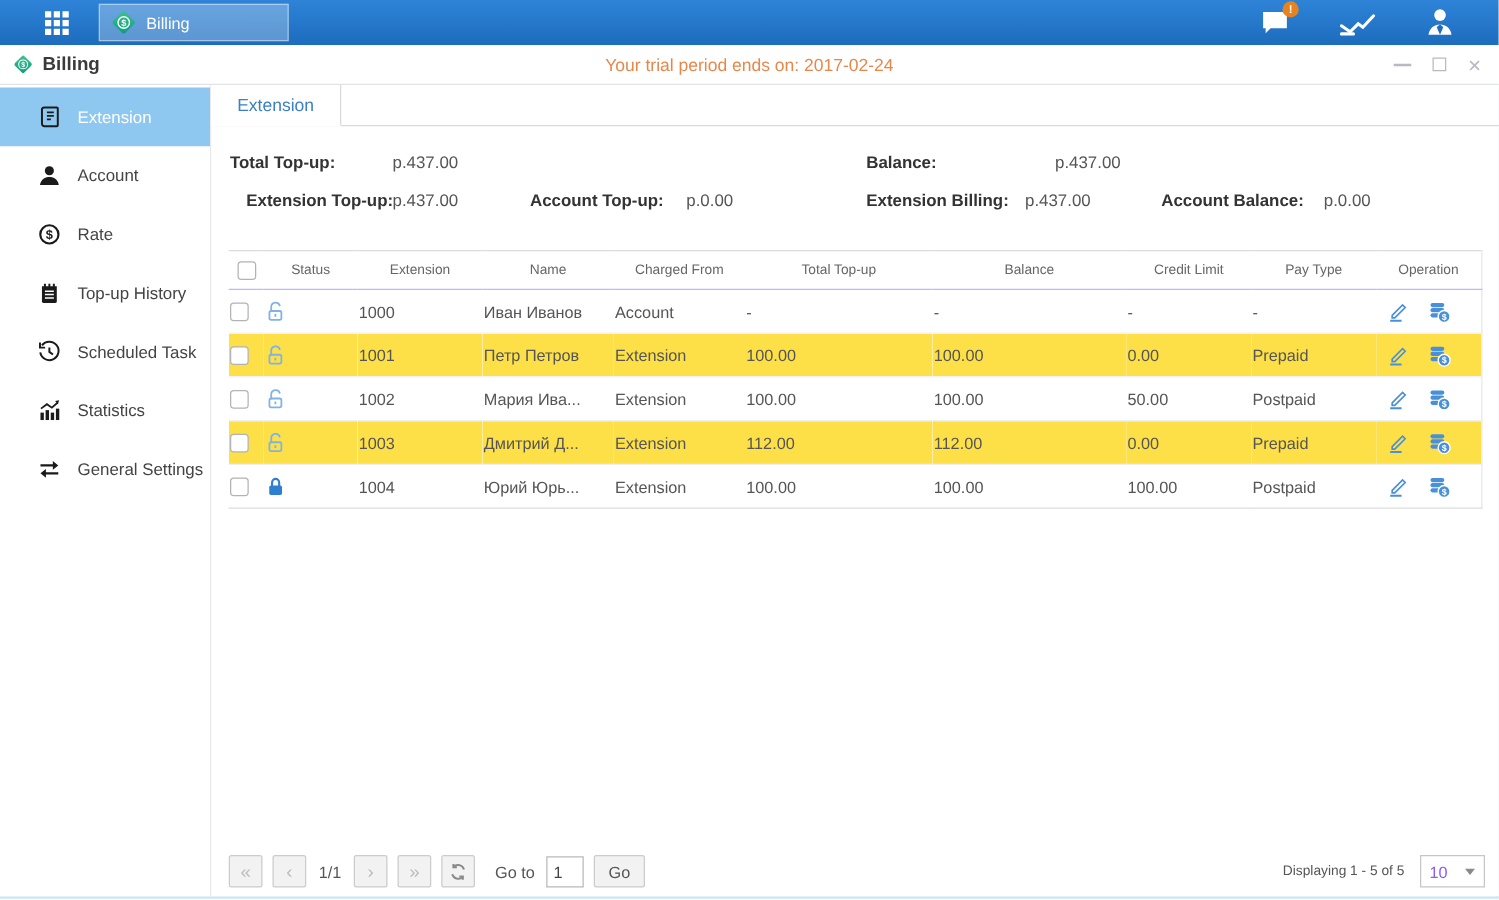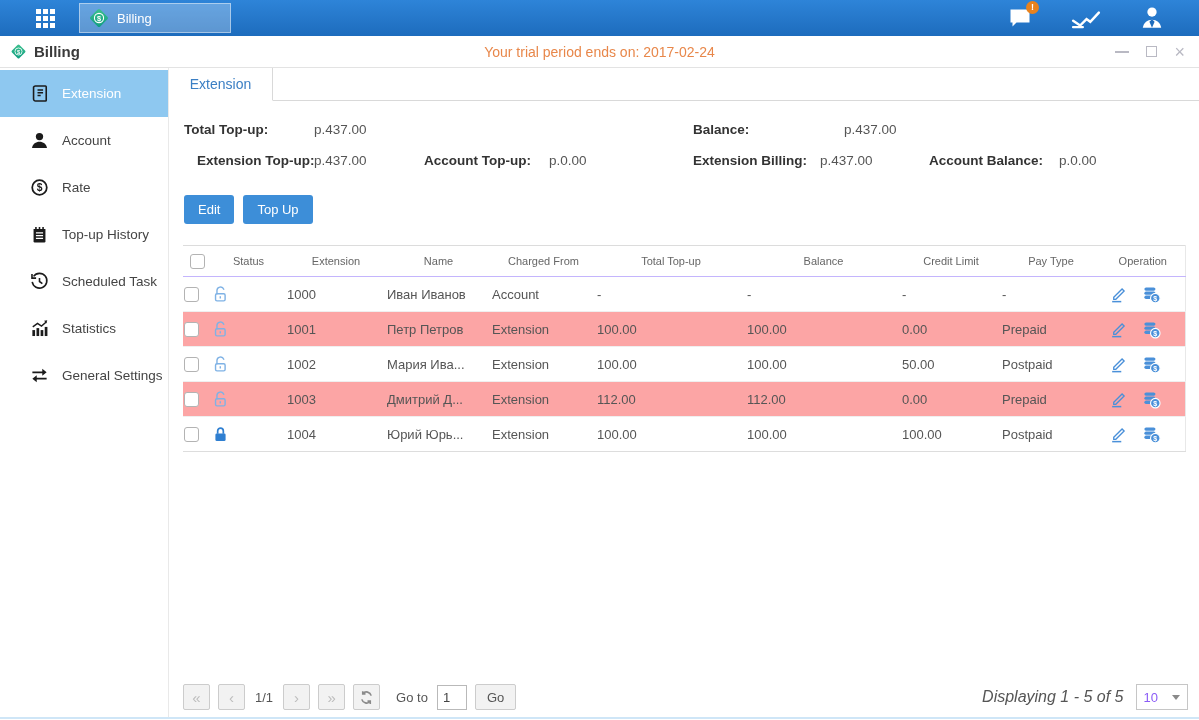--- a/index.html
+++ b/index.html
@@ -65,38 +65,38 @@
     background:#3d8ed8; color:#fff; border:none; border-radius:3px; height:29px;
     padding:0 14px; font-size:13px; font-family:inherit; cursor:pointer;
   }
   
   .tbl-wrap { margin:21px 14px 0 14px; }
   table { border-collapse:collapse; table-layout:fixed; width:1002px; }
   th { border-top:1px solid #dcdcdc; border-bottom:1px solid #c4b5fd; height:31px;
        font-size:11px; font-weight:normal; color:#666; text-align:center; }
   td { height:35px; font-size:13px; color:#555; border-bottom:1px solid #efefef; overflow:hidden; white-space:nowrap; }
   th:last-child, td:last-child { border-right:1px solid #e8e8e8; }
-  tr.odd td { background:#fca5a5; }
+  tr.odd td { background:#fde047; }
   tbody tr:last-child td { border-bottom:1px solid #ddd; }
   .checkbox { width:15px; height:15px; border:1px solid #b3b3b3; border-radius:3px; display:inline-block; background:#fff; vertical-align:middle; cursor:pointer; }
   .op-ic { display:inline-flex; width:19px; height:19px; margin:0 7px; cursor:pointer; vertical-align:middle; }
   .st-ic { display:inline-flex; width:17px; height:17px; vertical-align:middle; }
   
   .pager { position:absolute; left:14px; right:12px; bottom:7px; display:flex; align-items:center; }
   .pg-btn {
     width:27px; height:26px; border:1px solid #ccc; background:#f2f2f2; color:#bdbdbd;
     display:flex; align-items:center; justify-content:center; font-size:15px; border-radius:2px;
     margin-right:8px; cursor:pointer; user-select:none;
   }
   .pg-ind { font-size:13px; color:#555; margin:0 10px 0 2px; }
   .goto-label { font-size:13px; color:#555; margin:0 9px 0 8px; }
   .goto-input { width:30px; height:25px; border:1px solid #b9b9b9; font-size:13px; font-family:inherit; padding:0 5px; color:#444; }
   .go-btn { height:26px; margin-left:8px; padding:0 11px; background:#f2f2f2; border:1px solid #ccc; border-radius:2px; font-size:13px; color:#555; font-family:inherit; cursor:pointer; }
   .pager-right { margin-left:auto; display:flex; align-items:center; gap:12px; }
-  .displaying { font-size:16px; color:#555;font-style:italic; }
+  .displaying { font-size:11px; color:#555; }
   .size-select {
     width:52px; height:26px; border:1px solid #c6c6c6; background:#fff; display:flex;
     align-items:center; justify-content:space-between; padding:0 7px; font-size:13px; color:#8b5cf6; cursor:pointer;
   }
   .caret-down { width:0; height:0; border-left:4.5px solid transparent; border-right:4.5px solid transparent; border-top:5.5px solid #8a8a8a; }
 </style>
 </head>
 <body>
 
 <svg width="0" height="0" style="position:absolute">
@@ -246,24 +246,20 @@
         <span class="s-value" style="left:145px">р.437.00</span>
         <span class="s-label" style="left:255px">Account Top-up:</span>
         <span class="s-value" style="left:380px">р.0.00</span>
         <span class="s-label" style="left:524px">Extension Billing:</span>
         <span class="s-value" style="left:651px">р.437.00</span>
         <span class="s-label" style="left:760px">Account Balance:</span>
         <span class="s-value" style="left:890px">р.0.00</span>
       </div>
     </div>
 
-    <div class="btn-row">
-      <button class="btn">Edit</button>
-      <button class="btn">Top Up</button>
-    </div>
 
     <div class="tbl-wrap">
       <table>
         <colgroup>
           <col style="width:28px">
             <col style="width:75px">
             <col style="width:100px">
             <col style="width:105px">
             <col style="width:105px">
           <col style="width:150px">

